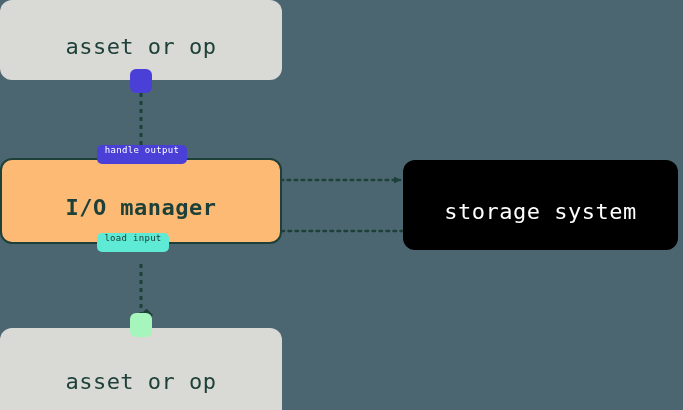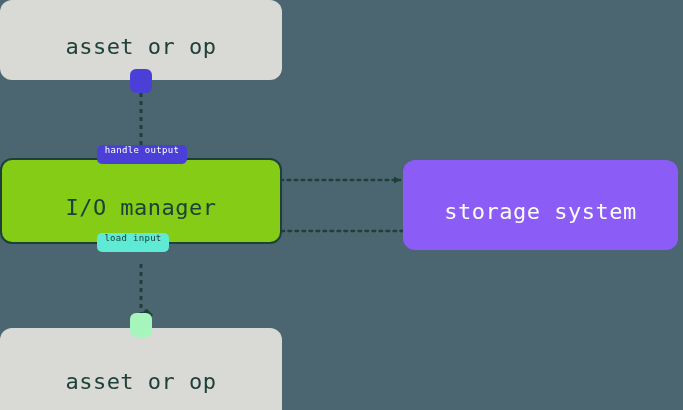--- a/index.html
+++ b/index.html
@@ -38,26 +38,27 @@
     font-size: 22px;
     letter-spacing: 0.5px;
     white-space: nowrap;
     margin-top: 12px;
   }
   .node-asset {
     background: #d9d9d6;
     color: #1d4038;
   }
   .node-iomanager {
-    background: #84cc16;
+    background: #fdba74;
     color: #1d4038;
     border: 2px solid #1d4038;
+    font-weight: bold;
   }
   .node-storage {
-    background: #8b5cf6;
+    background: #000000;
     color: #ffffff;
   }
   #node-asset-top {
     left: 0px;
     top: 0px;
     width: 282px;
     height: 80px;
   }
   #node-iomanager {
     left: 0px;

